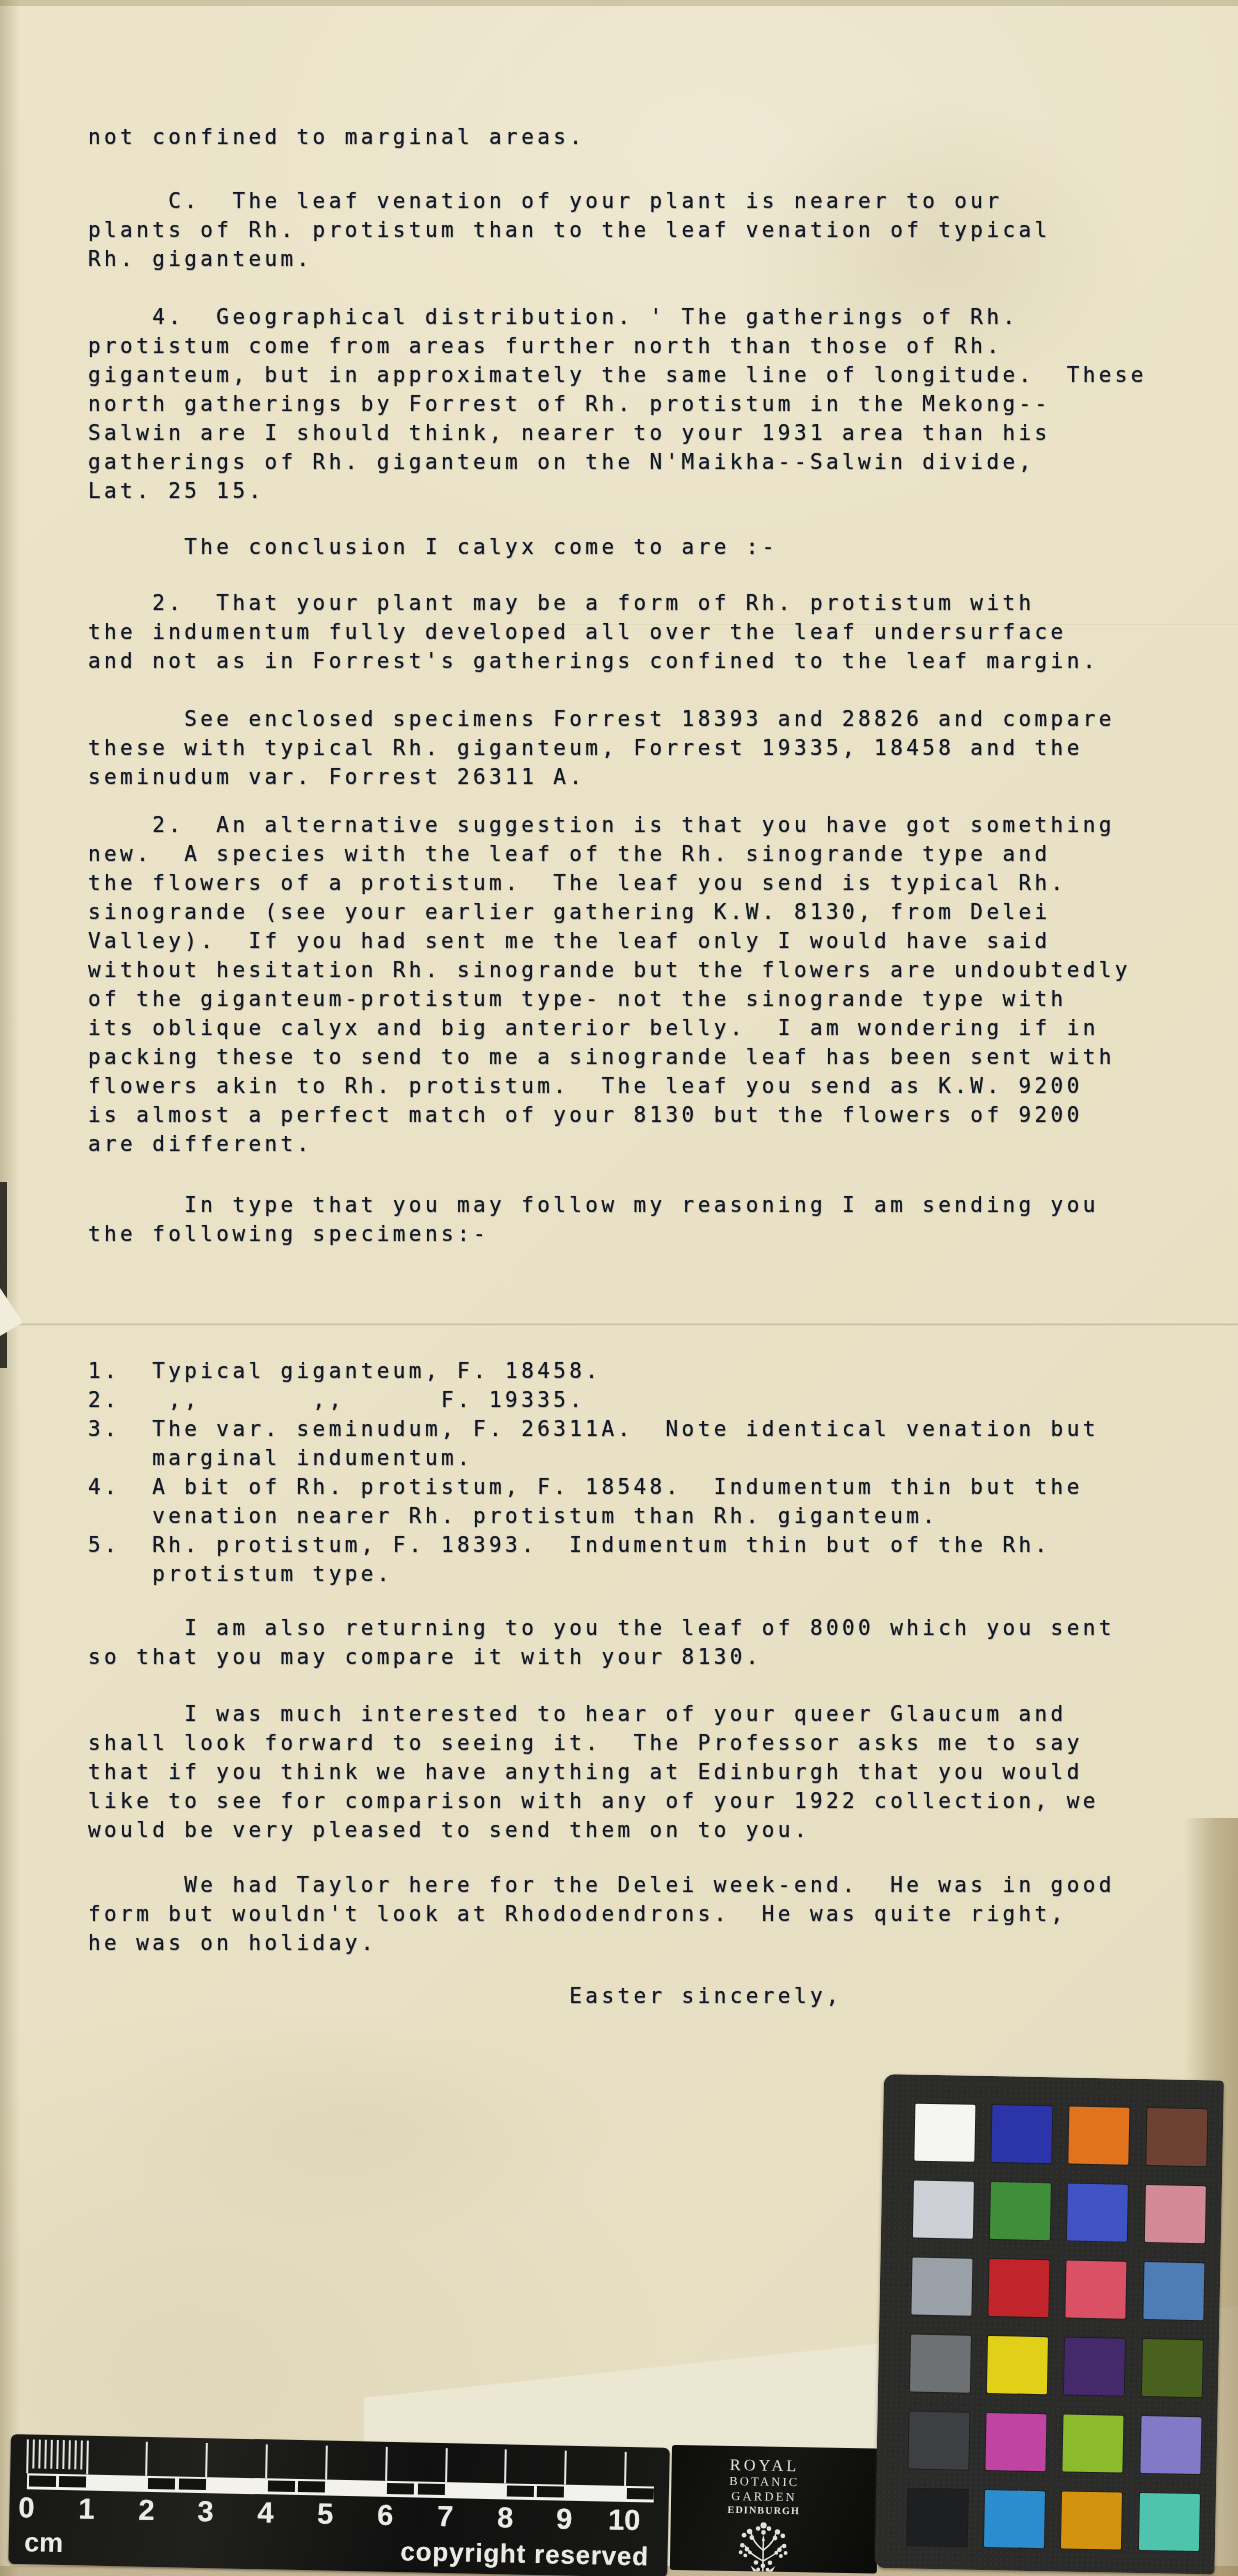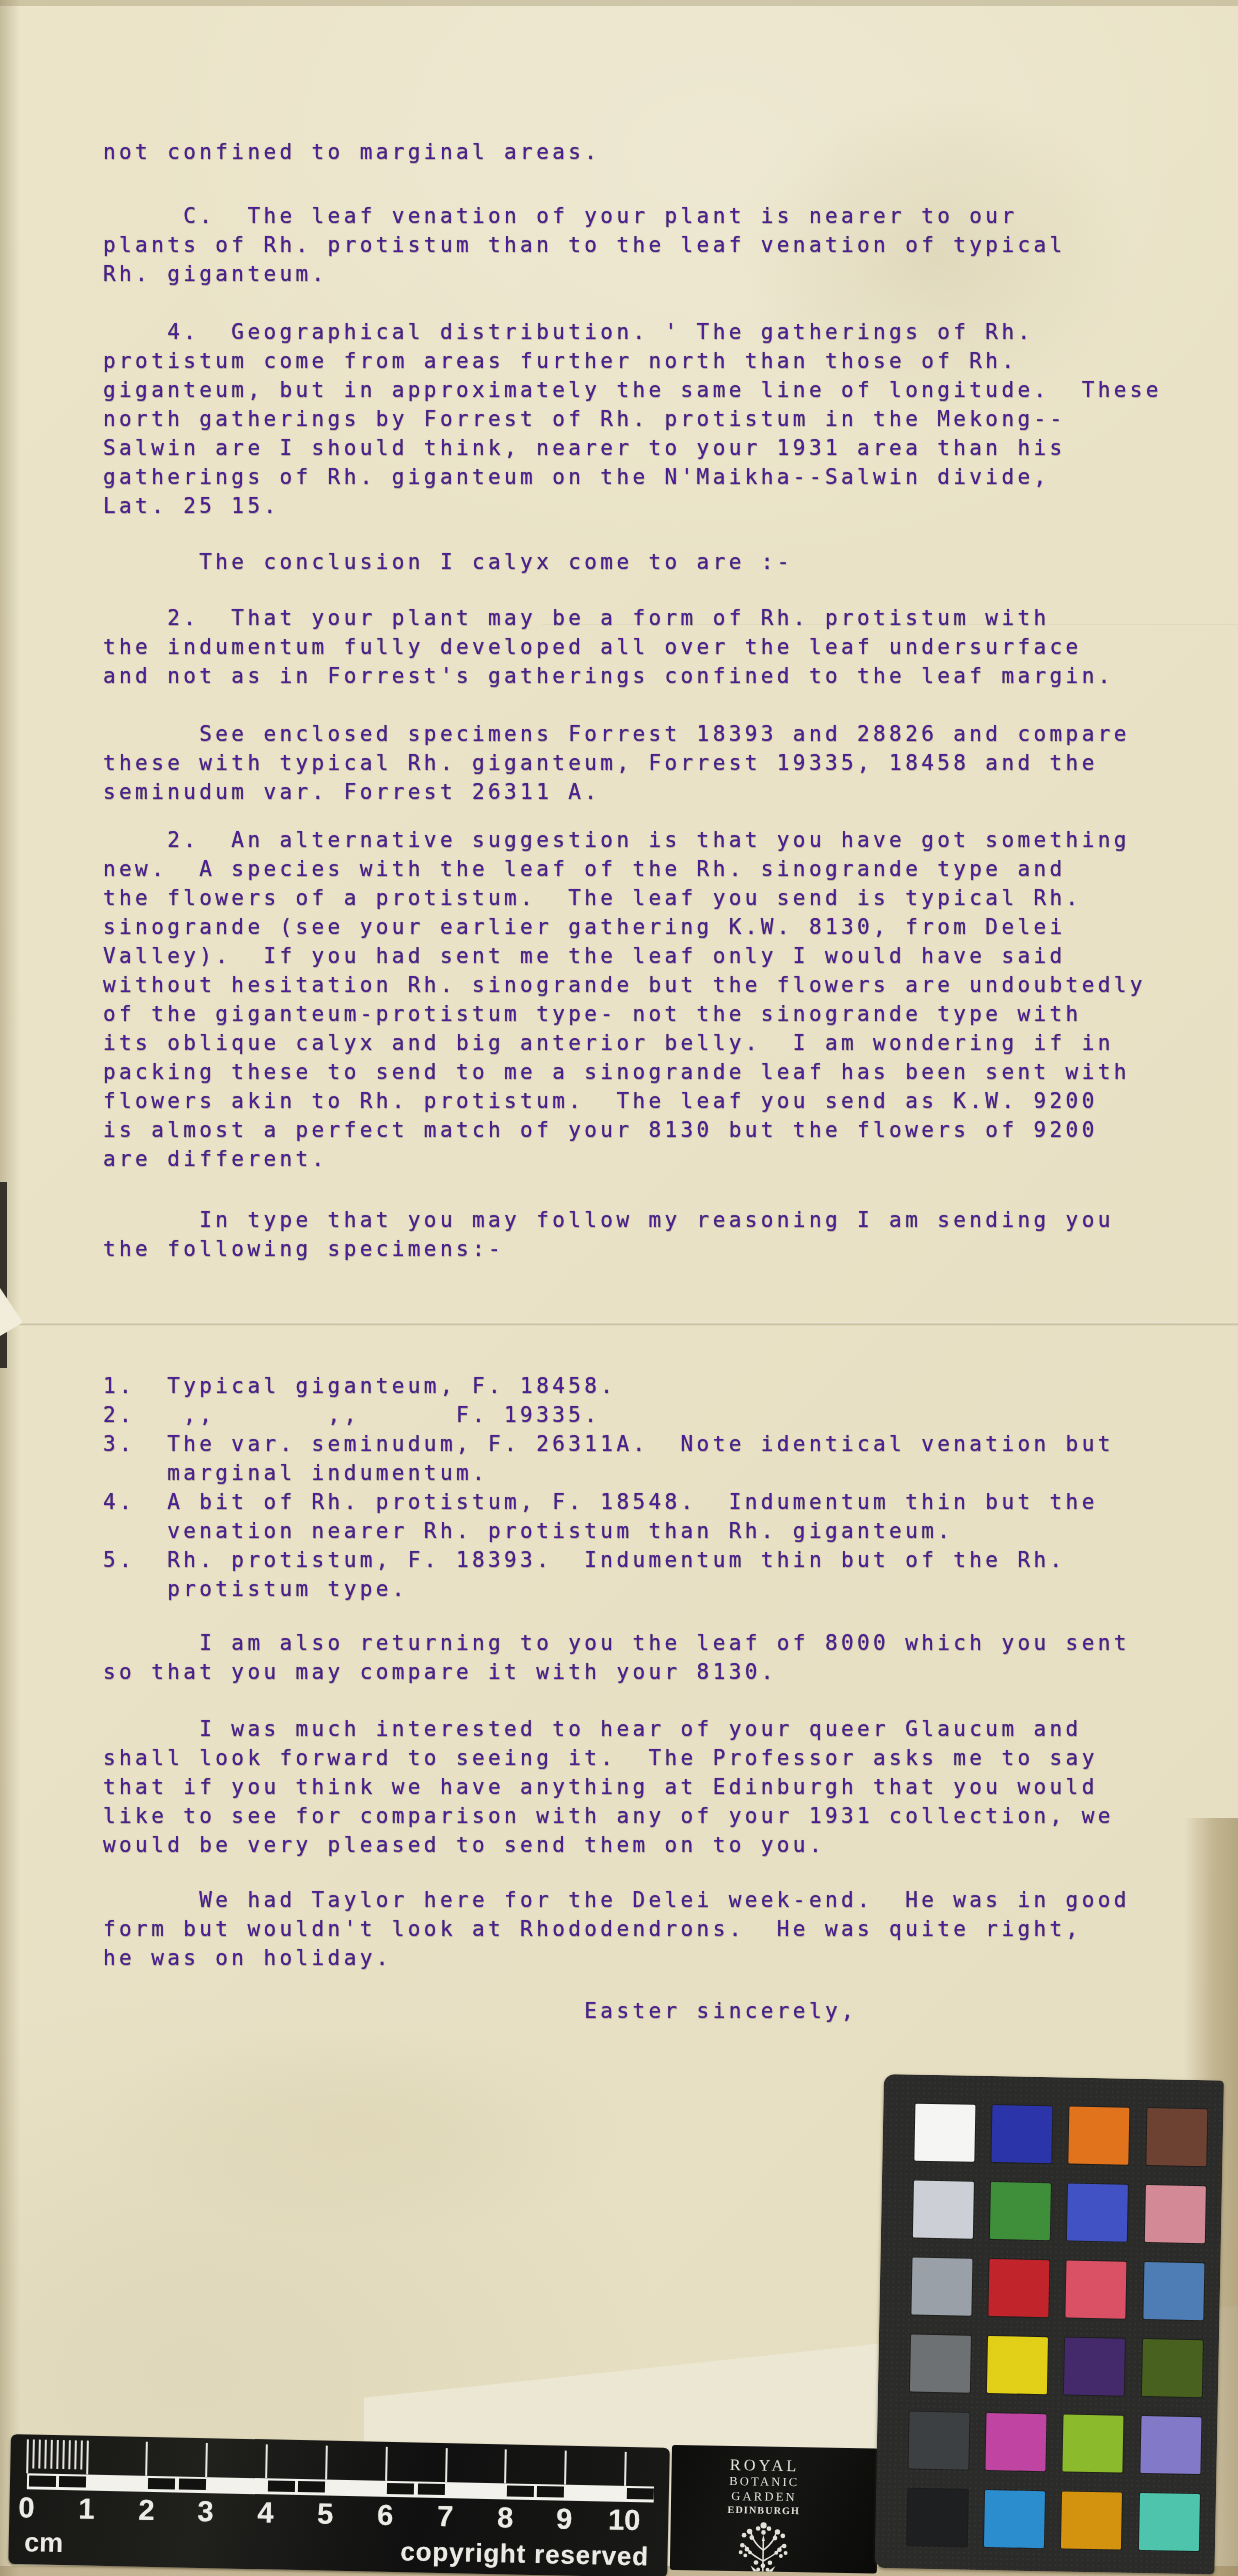--- a/index.html
+++ b/index.html
@@ -38,24 +38,24 @@
     background:linear-gradient(180deg,rgba(255,255,255,0.35) 0%,rgba(125,110,70,0.28) 60%,rgba(125,110,70,0) 100%);}
   .crease-faint{position:absolute;left:542px;top:624px;width:696px;height:2.3px;
     background:linear-gradient(180deg,rgba(125,110,70,0.10),rgba(255,255,255,0.12));}
   .stain-1{position:absolute;left:735px;top:93px;width:402px;height:325px;border-radius:50%;
     background:radial-gradient(closest-side,rgba(190,180,140,0.25),rgba(190,180,140,0));}
   .stain-2{position:absolute;left:93px;top:2012px;width:542px;height:232px;border-radius:50%;
     background:radial-gradient(closest-side,rgba(170,155,110,0.10),rgba(170,155,110,0));}
 
   
   .para{
-    position:absolute;left:87px;margin:16px;
+    position:absolute;left:87px;margin:1px;
     font-family:"DejaVu Sans Mono","Liberation Mono",monospace;
     font-size:21px;line-height:29px;letter-spacing:3.4px;
-    color:#4c1d95;
+    color:#0f172a;
     text-shadow:0 0 0.8px rgba(81,77,68,0.85), 0.5px 0.5px 0 rgba(81,77,68,0.28);
     white-space:pre;
   }
   .para.tight{line-height:29px;}
 
   
   .scale-bar{
     position:absolute;left:10.8px;top:2434px;width:659px;height:130px;
     background:linear-gradient(100deg,#171715 0%,#20201d 30%,#101010 62%,#191917 100%);
     border-radius:6.2px;transform:rotate(1.2deg);transform-origin:0 0;
@@ -150,21 +150,21 @@
     marginal indumentum.
 4.  A bit of Rh. protistum, F. 18548.  Indumentum thin but the
     venation nearer Rh. protistum than Rh. giganteum.
 5.  Rh. protistum, F. 18393.  Indumentum thin but of the Rh.
     protistum type.</pre>
 <pre class="para" style="top:1613px">      I am also returning to you the leaf of 8000 which you sent
 so that you may compare it with your 8130.</pre>
 <pre class="para" style="top:1699px">      I was much interested to hear of your queer Glaucum and
 shall look forward to seeing it.  The Professor asks me to say
 that if you think we have anything at Edinburgh that you would
-like to see for comparison with any of your 1931 collection, we
+like to see for comparison with any of your 1922 collection, we
 would be very pleased to send them on to you.</pre>
 <pre class="para" style="top:1870px">      We had Taylor here for the Delei week-end.  He was in good
 form but wouldn't look at Rhododendrons.  He was quite right,
 he was on holiday.</pre>
 <pre class="para" style="top:1981px">                              Easter sincerely,</pre>
 
 <div class="scale-bar">
   <div class="checker-band">
       <div class="checker-cell" style="left: 1.5px; width: 27px;"></div>
       <div class="checker-cell" style="left: 32px; width: 27px;"></div>

